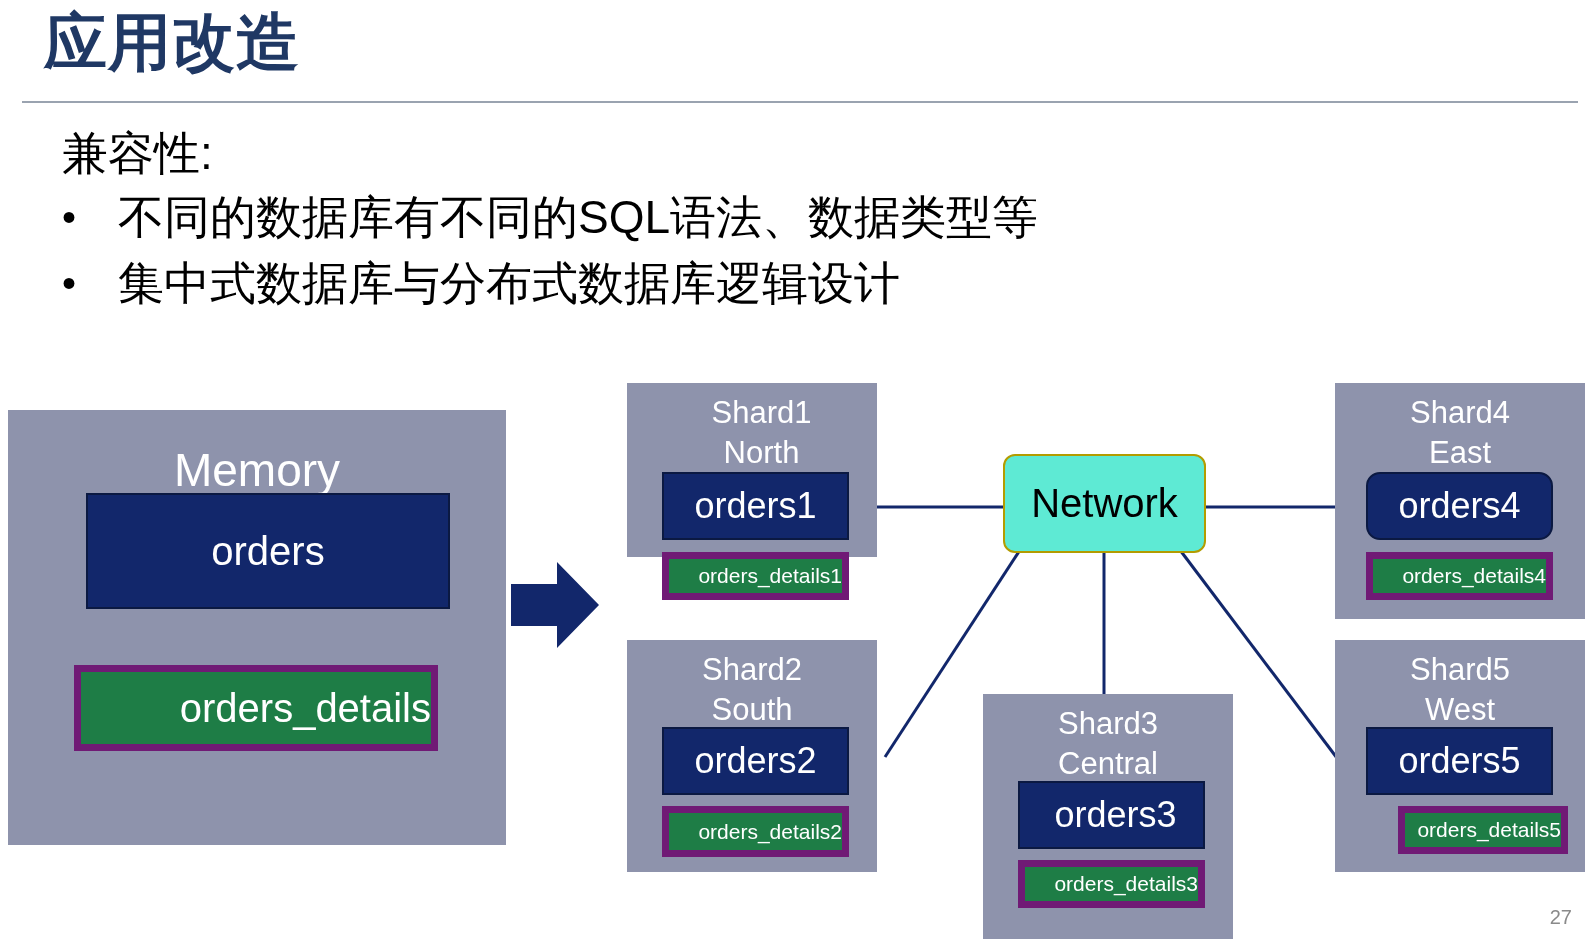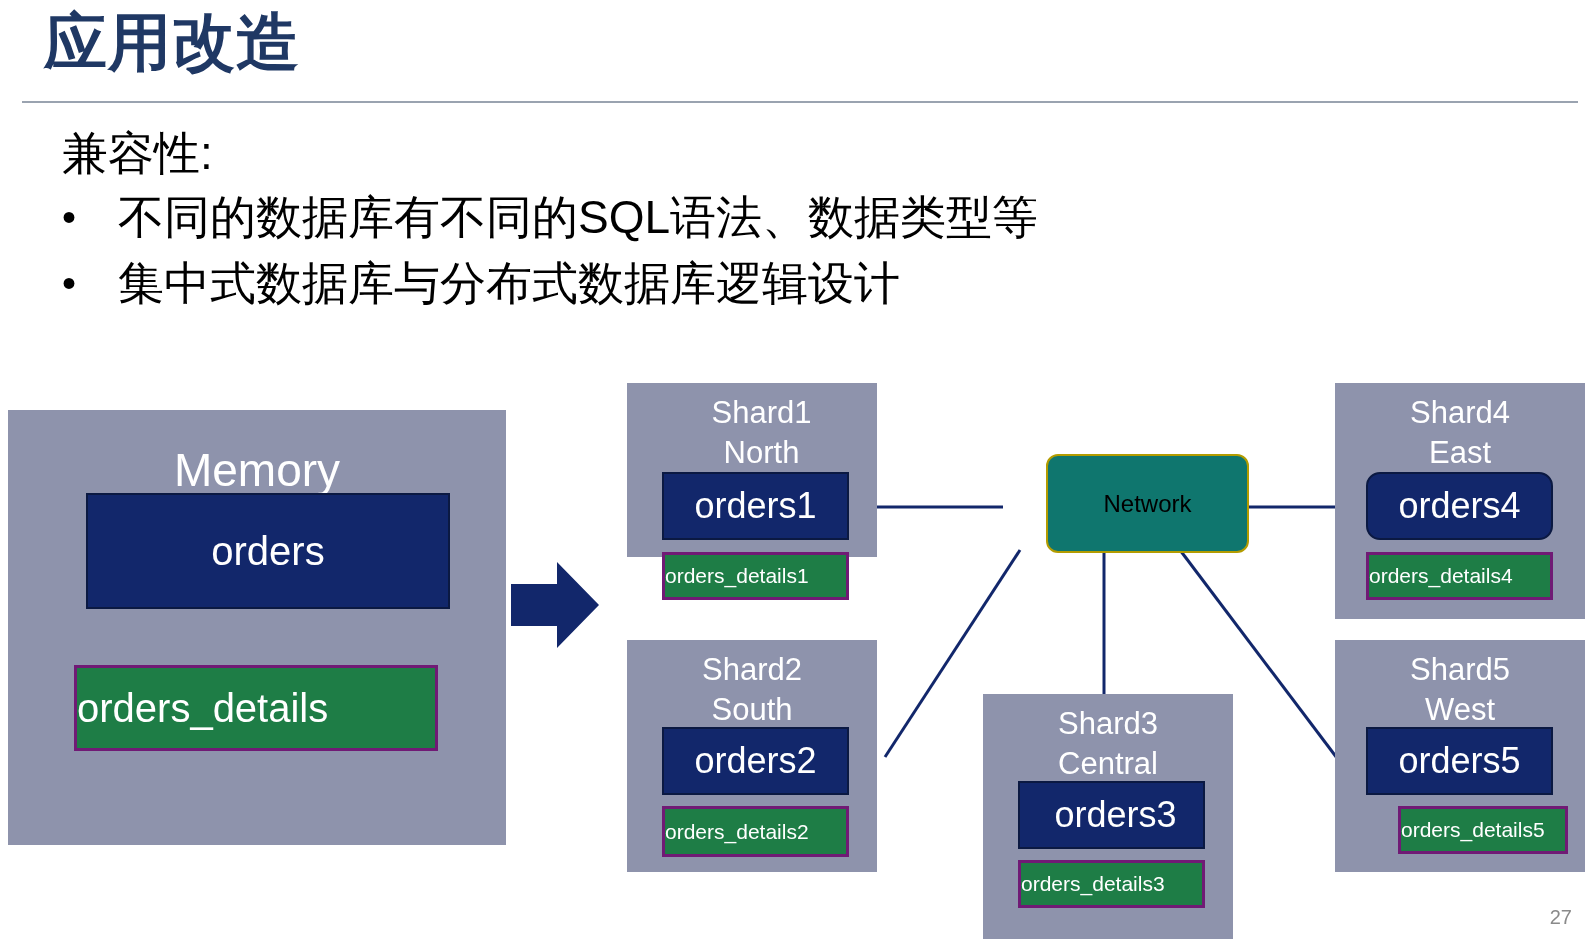--- a/index.html
+++ b/index.html
@@ -103,41 +103,40 @@
     box-sizing: border-box;
     color: #ffffff;
     display: flex;
     align-items: center;
     justify-content: center;
     text-align: center;
   }
   .green-box {
     position: absolute;
     background: #1E7D46;
-    border: 3px solid #701a75;
+    border: 7px solid #701a75;
     box-sizing: border-box;
     color: #ffffff;
     display: flex;
     align-items: center;
-    justify-content: flex-start;
+    justify-content: flex-end;
     text-align: center;
   }
   .yellow-box {
     position: absolute;
-    background: #0f766e;
+    background: #5eead4;
     border: 2px solid #b39c00;
     border-radius: 12px;
     box-sizing: border-box;
     color: #000000;
     display: flex;
     align-items: center;
     justify-content: center;
     text-align: center;
-    font-size: 24px;
-    margin-left: 43px;
+    font-size: 40px;
   }
 
   #arrow {
     position: absolute;
     left: 511px;
     top: 556px;
     width: 88px;
     height: 98px;
   }
 

